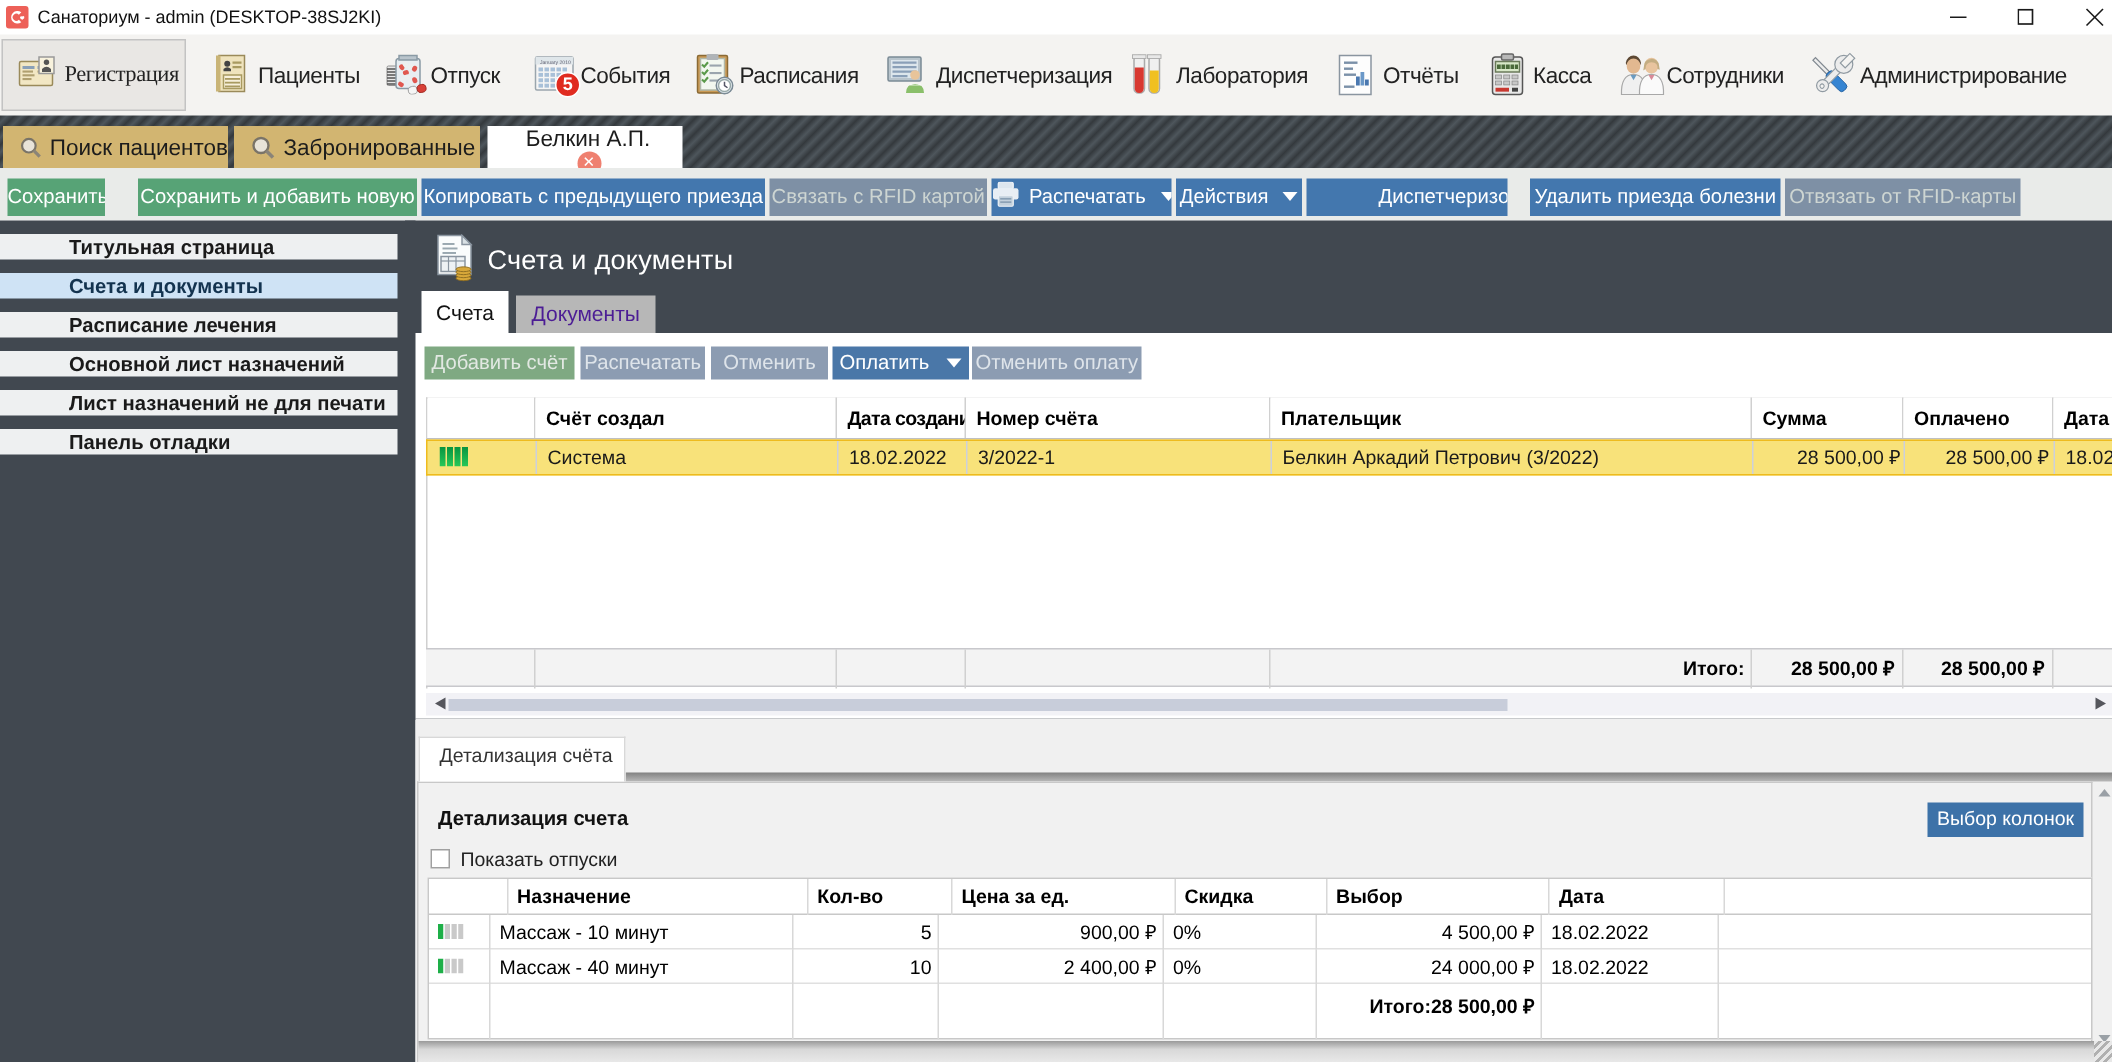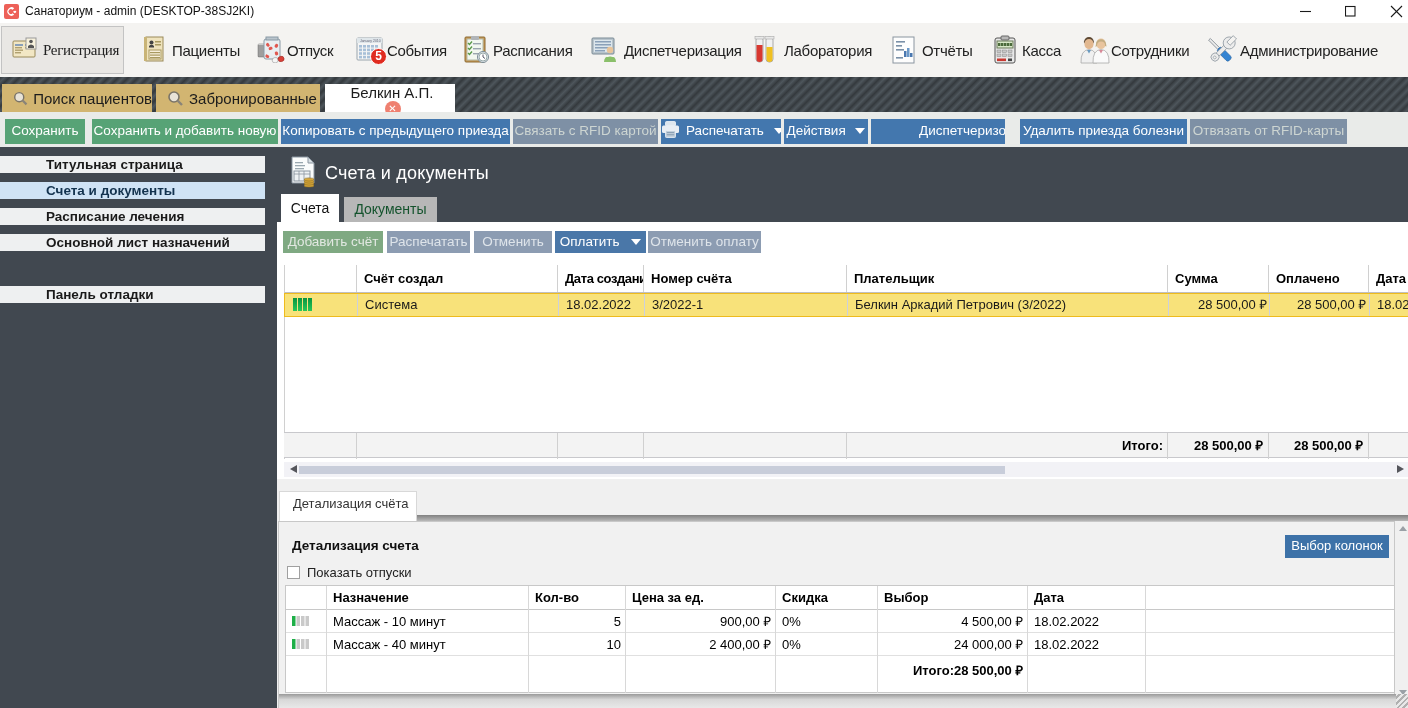--- a/index.html
+++ b/index.html
@@ -303,41 +303,42 @@
           <rect x="2" y="3" width="5" height="1.2" fill="#999"></rect>
           <rect x="2" y="5.5" width="4" height="1.2" fill="#bbb"></rect>
           <rect x="2" y="8" width="5" height="1.2" fill="#bbb"></rect>
           <rect x="9" y="3" width="3" height="4" fill="#8a8a8a"></rect>
         </svg>
       <span style="margin-left:4px">Белкин А.П.</span>
       <span style="margin-left:5px; width:16px; height:16px; border-radius:50%; background:#ef8070; color:#fff; font-size:10px; text-align:center; line-height:16px; flex:none;">✕</span>
       </div>
   </div>
   <div id="btnrow" class="abs">
-    <div class="btn btn-green abs" style="left:5px; width:80px;">Сохранить</div>
+    <div class="btn btn-green abs" style="left:5px; width:65px;">Сохранить</div>
     <div class="btn btn-green abs" style="left:92px; width:186px;">Сохранить и добавить новую</div>
     <div class="btn btn-blue abs" style="left:281px; width:229px;">Копировать с предыдущего приезда</div>
     <div class="btn btn-dis abs" style="left:513px; width:145px;">Связать с RFID картой</div>
     <div class="btn btn-blue abs" style="left:661px; width:120px;"><svg width="19" height="17" viewBox="0 0 19 17" style="vertical-align:-3px; margin-right:6px">
           <rect x="4.5" y="0.5" width="10" height="4.5" rx="1" fill="#dde6ee" stroke="#f2f6fa" stroke-width="0.8"></rect>
           <rect x="1" y="4.5" width="17" height="7.5" rx="1.5" fill="#e8eef4"></rect>
           <rect x="4.5" y="9.5" width="10" height="7" rx="0.8" fill="#c2d0dc" stroke="#eef2f6" stroke-width="0.8"></rect>
           <rect x="5.8" y="11" width="7.4" height="1.1" fill="#8aa0b4"></rect>
           <rect x="5.8" y="13.2" width="7.4" height="1.1" fill="#8aa0b4"></rect>
         </svg>Распечатать <span class="caret"></span></div>
     <div class="btn btn-blue abs" style="left:784px; width:84px;">Действия <span class="caret"></span></div>
     <div class="btn btn-blue abs" style="left:871px; width:134px;padding-left:48px;">Диспетчеризовать все</div>
     <div class="btn btn-blue abs" style="left:1020px; width:167px;">Удалить приезда болезни</div>
     <div class="btn btn-dis abs" style="left:1190px; width:157px;">Отвязать от RFID-карты</div>
   </div>
   <div id="sidebar" class="abs">
     <div class="sbitem abs" style="top:9px;">Титульная страница</div>
     <div class="sbitem sbsel abs" style="top:35px;">Счета и документы</div>
     <div class="sbitem abs" style="top:61px;">Расписание лечения</div>
     <div class="sbitem abs" style="top:87px;">Основной лист назначений</div>
+    <div class="sbitem abs" style="top:113px;">Лист назначений не для печати</div>
     <div class="sbitem abs" style="top:139px;">Панель отладки</div>
   </div>
   <div id="mainarea" class="abs"></div>
   <div class="abs" style="left:288px; top:156px; width:30px; height:32px;">
     <svg width="30" height="32" viewBox="0 0 30 32">
       <path d="M4 1 h16 l6 6 v20 h-22 z" fill="#fafcfc" stroke="#8a95a0"></path>
       <path d="M20 1 l6 6 h-6 z" fill="#d8e0e4" stroke="#8a95a0"></path>
       <g fill="#9aa8b0">
           <rect x="7" y="6" width="8" height="1.3"></rect>
           <rect x="7" y="9" width="10" height="1.3"></rect>
@@ -350,21 +351,21 @@
       <g fill="#d8a83a" stroke="#8a6a20" stroke-width="0.6">
           <ellipse cx="21" cy="29.5" rx="5" ry="1.6"></ellipse>
           <ellipse cx="21" cy="27.5" rx="5" ry="1.6"></ellipse>
           <ellipse cx="21" cy="25.5" rx="5" ry="1.6"></ellipse>
           <ellipse cx="21" cy="23.5" rx="5" ry="1.6"></ellipse>
         </g>
     </svg>
   </div>
   <div class="abs" style="left:325px; top:163px; width:400px; font-size:18px; letter-spacing:0.2px; color:#fff;">Счета и документы</div>
   <div class="abs" style="left:281px; top:194px; width:58px; height:28px; background:#fff; color:#111; font-size:14px; text-align:center; line-height:28px;">Счета</div>
-  <div class="abs" style="left:344px; top:197px; width:93px; height:25px; background:#b7b7b7; color:#14532d; font-size:14px; text-align:center; line-height:25px;">Документы</div>
+  <div class="abs" style="left:344px; top:197px; width:93px; height:25px; background:#b7b7b7; color:#4c1d95; font-size:14px; text-align:center; line-height:25px;">Документы</div>
   <div id="whitepanel" class="abs"></div>
   <div class="abs" style="left:283px; top:231px;">
     <div class="mbtn abs" style="left:0; width:100px; background:#7fa982; color:#e2e8e2;">Добавить счёт</div>
     <div class="mbtn abs" style="left:104px; width:83px; background:#8c9cb2; color:#dee4ea;">Распечатать</div>
     <div class="mbtn abs" style="left:191px; width:78px; background:#8c9cb2; color:#dee4ea;">Отменить</div>
     <div class="mbtn abs" style="left:272px; width:91px; background:#4a77a8; color:#fff;">Оплатить <span class="caret" style="margin-left:8px"></span></div>
     <div class="mbtn abs" style="left:365px; width:113px; background:#8c9cb2; color:#dee4ea;">Отменить оплату</div>
   </div>
   <div id="maintable" class="abs">
     <div class="abs" style="left:0; top:0; width:1px; height:194px; background:#d0d0d0;"></div>
@@ -419,21 +420,21 @@
   </div>
   <div id="lowerarea" class="abs"></div>
   <div class="abs" style="left:279px; top:491px; width:138px; height:30px; background:#fff; border:1px solid #d8d8d8; border-bottom:none; font-size:13px; color:#333; line-height:24px; padding-left:13px; z-index:3;">Детализация счёта</div>
   <div class="abs" style="left:417px; top:515px; width:991px; height:6px; background:linear-gradient(#818181,#b8b8b8);"></div>
   <div id="detailpanel" class="abs">
     <div class="abs" style="left:13px; top:16px; font-size:13.5px; font-weight:bold; color:#111;">Детализация счета</div>
     <div class="abs" style="left:1006px; top:13px; width:104px; height:23px; background:#3d72a8; color:#fff; font-size:13px; text-align:center; line-height:22px;">Выбор колонок</div>
     <div class="abs" style="left:8px; top:44px; width:13px; height:13px; background:#fff; border:1px solid #a0a0a0;"></div>
     <div class="abs" style="left:28px; top:43px; font-size:13px; color:#222;">Показать отпуски</div>
     <div id="dtable" class="abs" style="left:6px; top:63px; width:1110px; height:108px; background:#fff; border:1px solid #c8c8c8;">
-      <div class="dhrow" style="height:24px; border-bottom:1px solid #c8c8c8;">
+      <div class="dhrow" style="height:24px; border-bottom:1px solid #c8c8c8;padding-left:12px;">
         <div class="dc dch" style="width:41px;"></div>
         <div class="dc dch" style="width:202px;">Назначение</div>
         <div class="dc dch" style="width:97px;">Кол-во</div>
         <div class="dc dch" style="width:150px;">Цена за ед.</div>
         <div class="dc dch" style="width:102px;">Скидка</div>
         <div class="dc dch" style="width:150px;">Выбор</div>
         <div class="dc dch" style="width:118px;">Дата</div>
         <div class="dc dch" style="width:246px; border-right:none;"></div>
       </div>
       <div class="dhrow" style="height:23px; border-bottom:1px solid #e0e0e0;">

